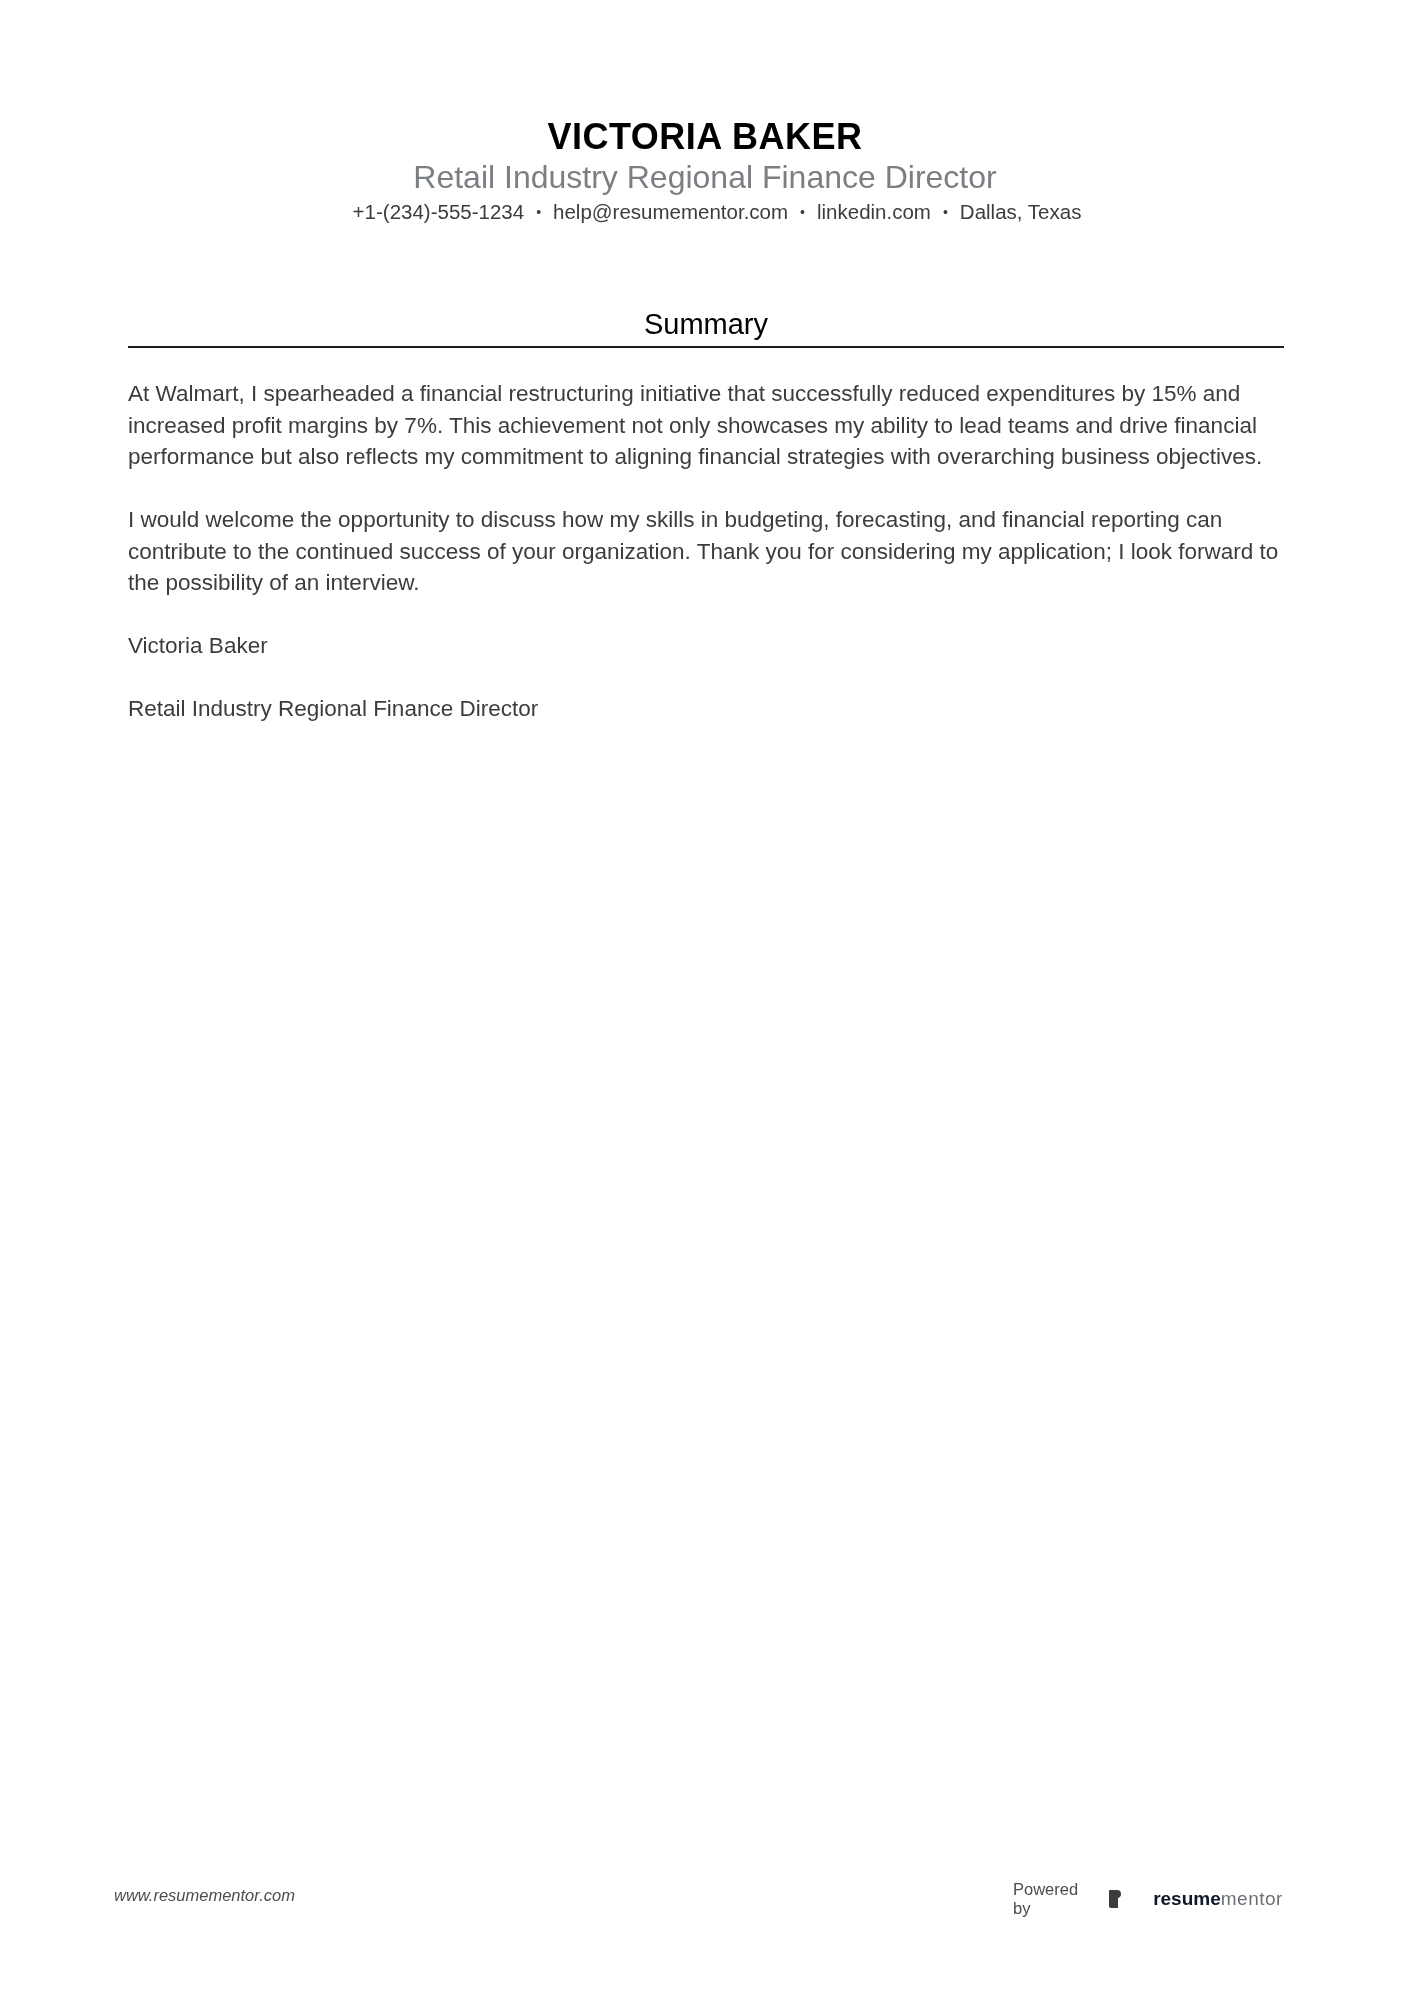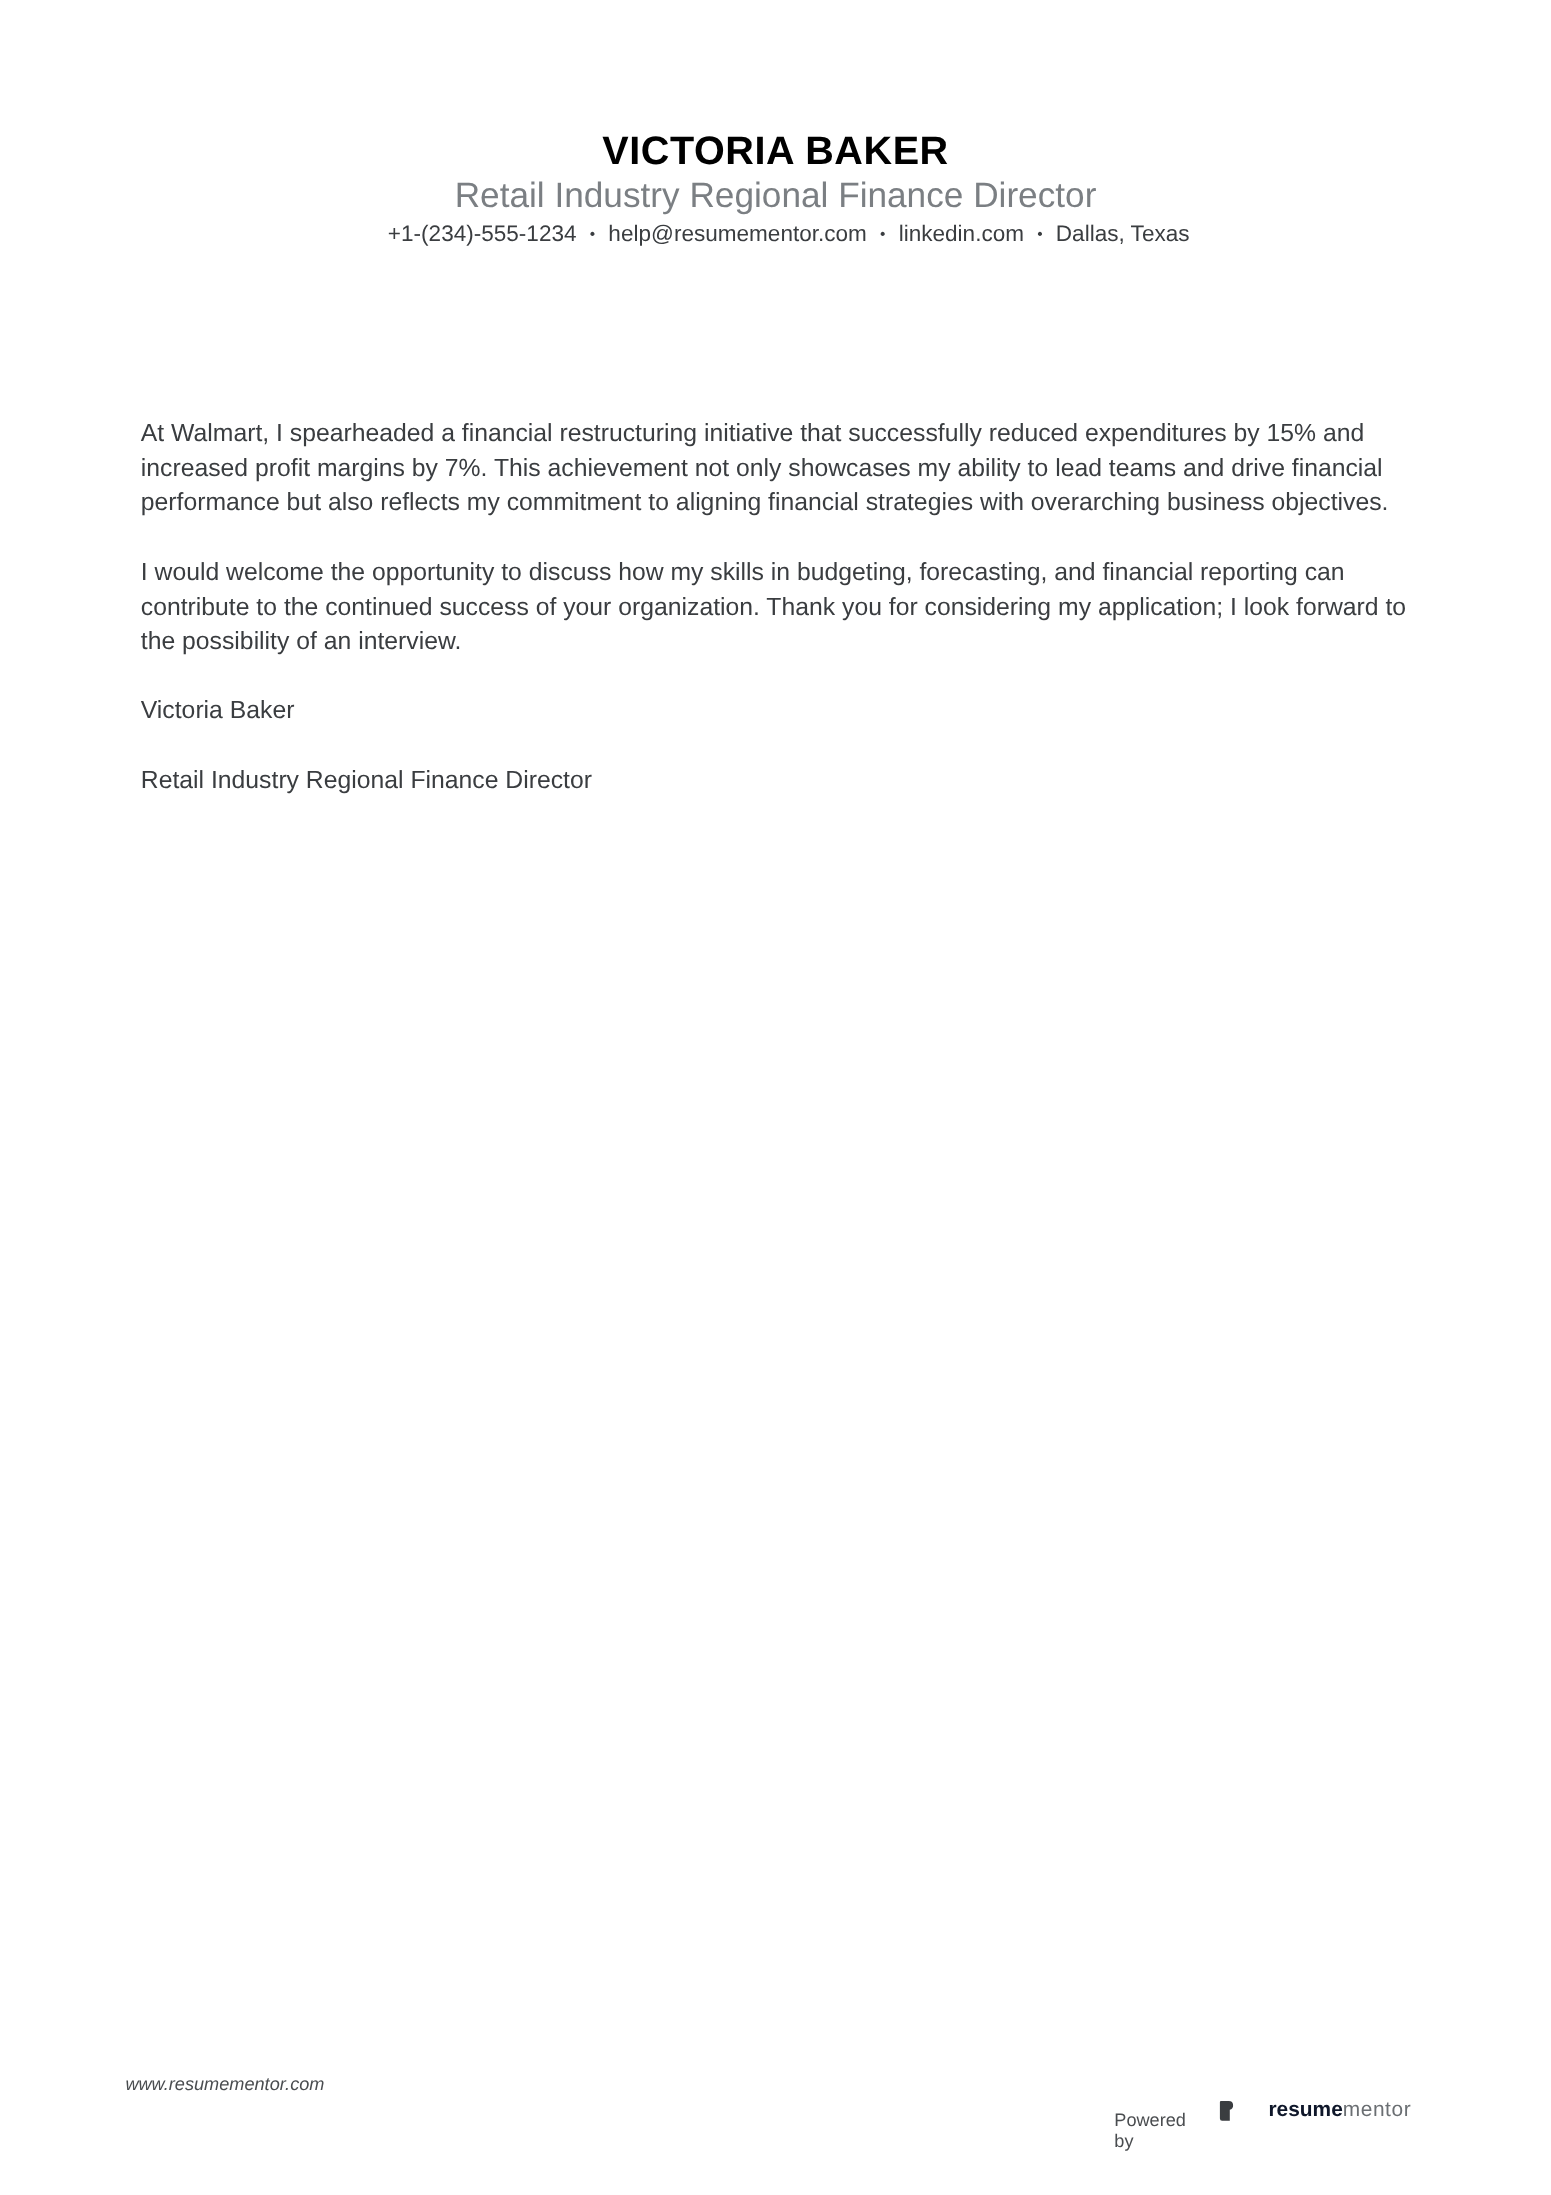--- a/index.html
+++ b/index.html
@@ -10,39 +10,43 @@
     .title { font-size: 32px; color: #7b7f83; line-height: 38px; margin-top: 0px; }
     .contact { font-size: 20.5px; color: #3a3d40; line-height: 28px; margin-top: 2px; padding-left: 24px; }
     .contact .sep { display: inline-block; margin: 0 12px; font-size: 14px; vertical-align: 2px; }
     .section { position: absolute; left: 128px; top: 304px; width: 1156px; }
     .section-title { text-align: center; font-size: 29px; color: #000; line-height: 40px; }
     .rule { height: 2px; background: #1e1e1e; margin-top: 2px; }
     .body { position: absolute; left: 128px; top: 378px; width: 1160px; font-size: 22.5px; line-height: 31.5px; color: #3a3d40; }
     .body p { margin: 0 0 31.5px 0; }
     .footer-left { position: absolute; left: 114px; top: 1886px; font-size: 16.5px; color: #4a4d50; font-style: italic; }
     .footer-right { position: absolute; left: 1013px; top: 1880px; display: flex; align-items: center; }
-    .powered { font-size: 16.5px; color: #4a4d50; margin-right: 30px; margin-top: 39px; }
+    .powered { font-size: 16.5px; color: #4a4d50; margin-right: 30px; }
     .brand { display: flex; align-items: center; font-size: 19px; }
     .brand-mark { width: 14px; height: 20px; margin-right: 3px; }
     .brand-bold { font-weight: bold; color: #0f172a; margin-left: 28px; }
     .brand-light { color: #6b6f73; letter-spacing: 0.5px; }
   </style>
 </head>
 <body>
 
 <div class="page">
 
   <div class="header">
     <div class="name">VICTORIA BAKER</div>
     <div class="title">Retail Industry Regional Finance Director</div>
     <div class="contact">
       <span>+1-(234)-555-1234</span><span class="sep">•</span><span>help@resumementor.com</span><span class="sep">•</span><span>linkedin.com</span><span class="sep">•</span><span>Dallas, Texas</span>
     </div>
   </div>
 
+  <div class="section">
+    <div class="section-title">Summary</div>
+    <div class="rule"></div>
+  </div>
 
   <div class="body">
     <p>At Walmart, I spearheaded a financial restructuring initiative that successfully reduced expenditures by 15% and increased profit margins by 7%. This achievement not only showcases my ability to lead teams and drive financial performance but also reflects my commitment to aligning financial strategies with overarching business objectives.</p>
     <p>I would welcome the opportunity to discuss how my skills in budgeting, forecasting, and financial reporting can contribute to the continued success of your organization. Thank you for considering my application; I look forward to the possibility of an interview.</p>
     <p>Victoria Baker</p>
     <p>Retail Industry Regional Finance Director</p>
   </div>
 
   <div class="footer-left">www.resumementor.com</div>
 

